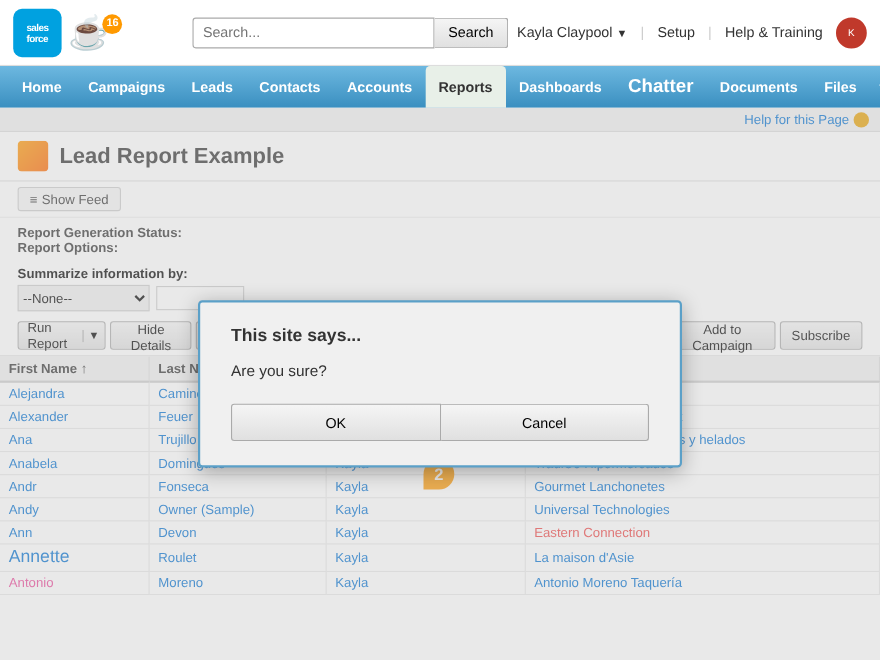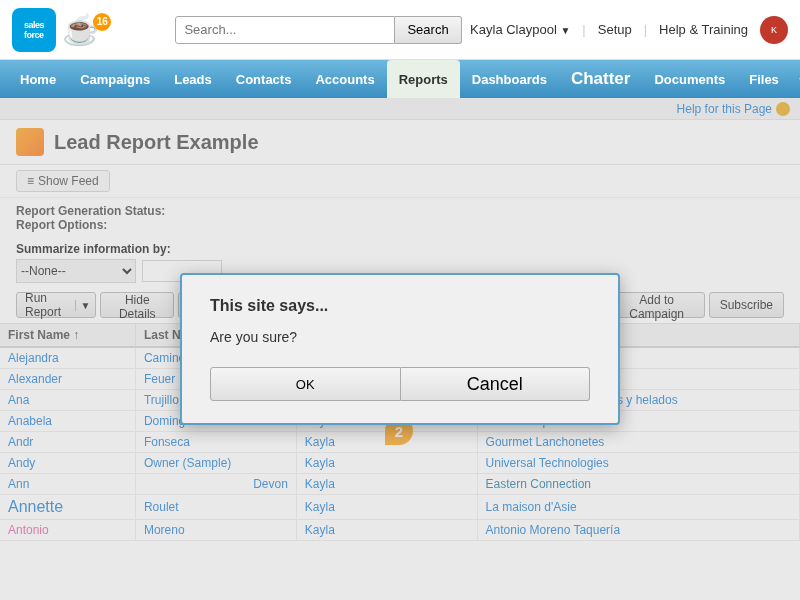--- a/index.html
+++ b/index.html
@@ -149,23 +149,23 @@
       <td style="border-bottom:1px solid #e8e8e8; border-right:1px solid #e8e8e8; padding:3px 8px; font-size:12px;"><a href="#" style="color:#0070d2; text-decoration:none;">Gourmet Lanchonetes</a></td>
     </tr>
           <tr>
       <td style="border-bottom:1px solid #e8e8e8; border-right:1px solid #e8e8e8; padding:3px 8px; font-size:12px;"><a href="#" style="color:#0070d2; text-decoration:none;">Andy</a></td>
       <td style="border-bottom:1px solid #e8e8e8; border-right:1px solid #e8e8e8; padding:3px 8px; font-size:12px;"><a href="#" style="color:#0070d2; text-decoration:none;">Owner (Sample)</a></td>
       <td style="border-bottom:1px solid #e8e8e8; border-right:1px solid #e8e8e8; padding:3px 8px; font-size:12px;"><a href="#" style="color:#0070d2; text-decoration:none;">Kayla</a></td>
       <td style="border-bottom:1px solid #e8e8e8; border-right:1px solid #e8e8e8; padding:3px 8px; font-size:12px;"><a href="#" style="color:#0070d2; text-decoration:none;">Universal Technologies</a></td>
     </tr>
           <tr>
       <td style="border-bottom:1px solid #e8e8e8; border-right:1px solid #e8e8e8; padding:3px 8px; font-size:12px;"><a href="#" style="color:#0070d2; text-decoration:none;">Ann</a></td>
-      <td style="border-bottom:1px solid #e8e8e8; border-right:1px solid #e8e8e8; padding:3px 8px; font-size:12px;text-align:right;"><a href="#" style="color:#0070d2; text-decoration:none;">Devon</a></td>
+      <td style="border-bottom:1px solid #e8e8e8; border-right:1px solid #e8e8e8; padding:3px 8px; font-size:12px;"><a href="#" style="color:#0070d2; text-decoration:none;">Devon</a></td>
       <td style="border-bottom:1px solid #e8e8e8; border-right:1px solid #e8e8e8; padding:3px 8px; font-size:12px;"><a href="#" style="color:#0070d2; text-decoration:none;">Kayla</a></td>
-      <td style="border-bottom:1px solid #e8e8e8; border-right:1px solid #e8e8e8; padding:3px 8px; font-size:12px;"><a href="#" style="color:#0369a1; text-decoration:none;">Eastern Connection</a></td>
+      <td style="border-bottom:1px solid #e8e8e8; border-right:1px solid #e8e8e8; padding:3px 8px; font-size:12px;"><a href="#" style="color:#ef4444; text-decoration:none;">Eastern Connection</a></td>
     </tr>
           <tr>
       <td style="border-bottom:1px solid #e8e8e8; border-right:1px solid #e8e8e8; padding:3px 8px; font-size:16px;"><a href="#" style="color:#0070d2; text-decoration:none;">Annette</a></td>
       <td style="border-bottom:1px solid #e8e8e8; border-right:1px solid #e8e8e8; padding:3px 8px; font-size:12px;"><a href="#" style="color:#0070d2; text-decoration:none;">Roulet</a></td>
       <td style="border-bottom:1px solid #e8e8e8; border-right:1px solid #e8e8e8; padding:3px 8px; font-size:12px;"><a href="#" style="color:#0070d2; text-decoration:none;">Kayla</a></td>
       <td style="border-bottom:1px solid #e8e8e8; border-right:1px solid #e8e8e8; padding:3px 8px; font-size:12px;"><a href="#" style="color:#0070d2; text-decoration:none;">La maison d'Asie</a></td>
     </tr>
           <tr>
       <td style="border-bottom:1px solid #e8e8e8; border-right:1px solid #e8e8e8; padding:3px 8px; font-size:12px;"><a href="#" style="color:#ec4899; text-decoration:none;">Antonio</a></td>
       <td style="border-bottom:1px solid #e8e8e8; border-right:1px solid #e8e8e8; padding:3px 8px; font-size:12px;"><a href="#" style="color:#0070d2; text-decoration:none;">Moreno</a></td>
@@ -178,18 +178,18 @@
 
   <div style="position:absolute; bottom:210px; left:298px; z-index:50; width:28px; height:28px; background:#f90; border-radius:50% 50% 50% 0; display:flex; align-items:center; justify-content:center; color:white; font-weight:bold; font-size:15px;">3</div>
   <div style="position:absolute; bottom:155px; left:385px; z-index:50; width:28px; height:28px; background:#f90; border-radius:50% 50% 50% 0; display:flex; align-items:center; justify-content:center; color:white; font-weight:bold; font-size:15px;">2</div>
 
   <div style="position:absolute; top:0; left:0; width:100%; height:100%; background:rgba(200,200,200,0.4); display:flex; align-items:center; justify-content:center; z-index:100;">
     <div style="background:#f0f0f0; border:2px solid #5ba0c8; border-radius:4px; width:440px; padding:22px 28px 22px 28px; box-shadow:0 4px 18px rgba(0,0,0,0.3);">
       <div style="font-size:16px; font-weight:bold; color:#333; margin-bottom:14px;">This site says...</div>
       <div style="font-size:14px; color:#333; margin-bottom:22px;">Are you sure?</div>
       <div style="display:flex; gap:0;">
         <button style="flex:1; height:34px; background:linear-gradient(to bottom,#f5f5f5,#e0e0e0); border:1px solid #aaa; border-radius:3px 0 0 3px; cursor:pointer; font-size:13px;">OK</button>
-        <button style="flex:1; height:34px; background:linear-gradient(to bottom,#f5f5f5,#e0e0e0); border:1px solid #aaa; border-left:none; border-radius:0 3px 3px 0; cursor:pointer; font-size:18px;">Cancel</button>
+        <button style="flex:1; height:34px; background:linear-gradient(to bottom,#f5f5f5,#e0e0e0); border:1px solid #aaa; border-left:none; border-radius:0 3px 3px 0; cursor:pointer; font-size:13px;">Cancel</button>
       </div>
     </div>
   </div>
 
 </div>
 
 </body></html>

